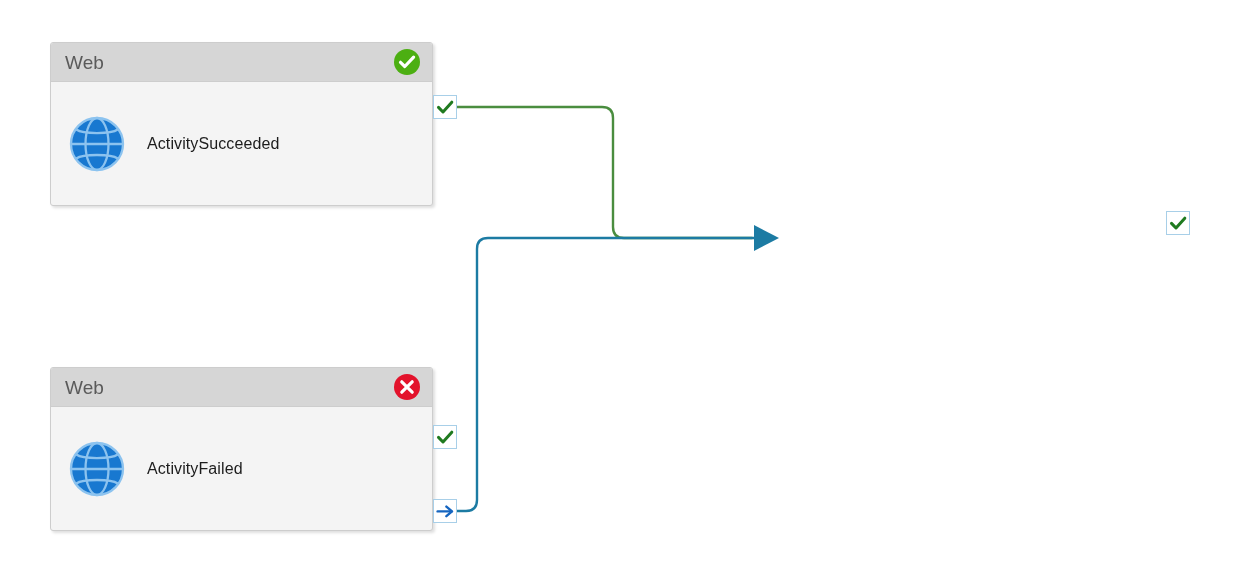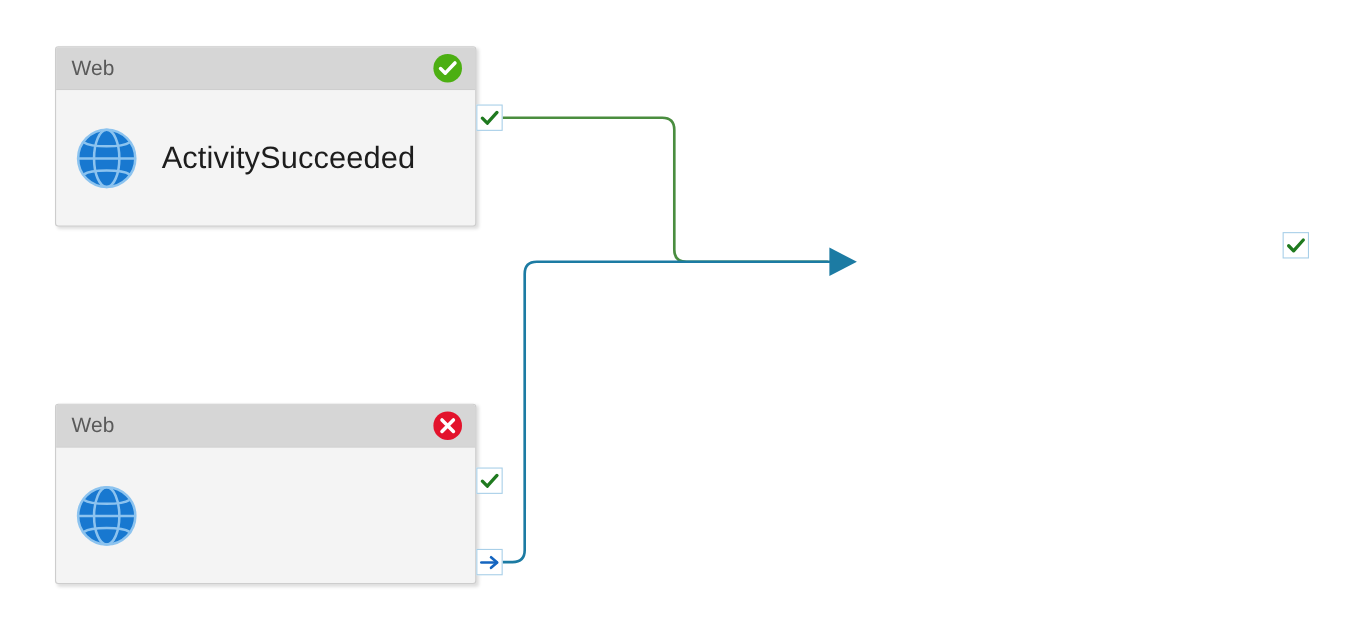--- a/index.html
+++ b/index.html
@@ -41,21 +41,21 @@
     letter-spacing:.1px;
     font-weight:400;
     line-height:1;
   }
   .node-body{
     display:flex;align-items:center;
     padding-left:18px;
     box-sizing:border-box;
   }
   .node-label{
-    font-size:28px;
+    font-size:16px;
     color:#1d1d1d;
     font-weight:400;
     letter-spacing:.1px;
     margin-left:22px;
     white-space:nowrap;
   }
 
   
   .status-badge{position:absolute;right:11px;top:50%;transform:translateY(-50%);width:28px;height:28px;}
 
@@ -135,20 +135,21 @@
           <circle cx="28" cy="28" r="26" fill="#1878d0"></circle>
           <g fill="none" stroke="#8cc3ef" stroke-width="2.3">
             <ellipse cx="28" cy="28" rx="26" ry="26"></ellipse>
             <ellipse cx="28" cy="28" rx="11.5" ry="26"></ellipse>
             <line x1="2" y1="28" x2="54" y2="28"></line>
             <path d="M7.3 13.5 C14 18.2 42 18.2 48.7 13.5"></path>
             <path d="M7.3 42.5 C14 37.8 42 37.8 48.7 42.5"></path>
           </g>
         </svg>
       </span>
+      <span class="node-label">ActivityFailed</span>
     </div>
   </div>
 
   <div class="port" style="left:433px;top:425px;">
     <svg viewBox="0 0 20 20" width="20" height="20" xmlns="http://www.w3.org/2000/svg">
       <path d="M3.5 10.4 L8 15 L16.8 5.2" fill="none" stroke="#1f7a1f" stroke-width="3" stroke-linecap="round" stroke-linejoin="round"></path>
     </svg>
   </div>
 
   <div class="port" style="left:433px;top:499px;">

